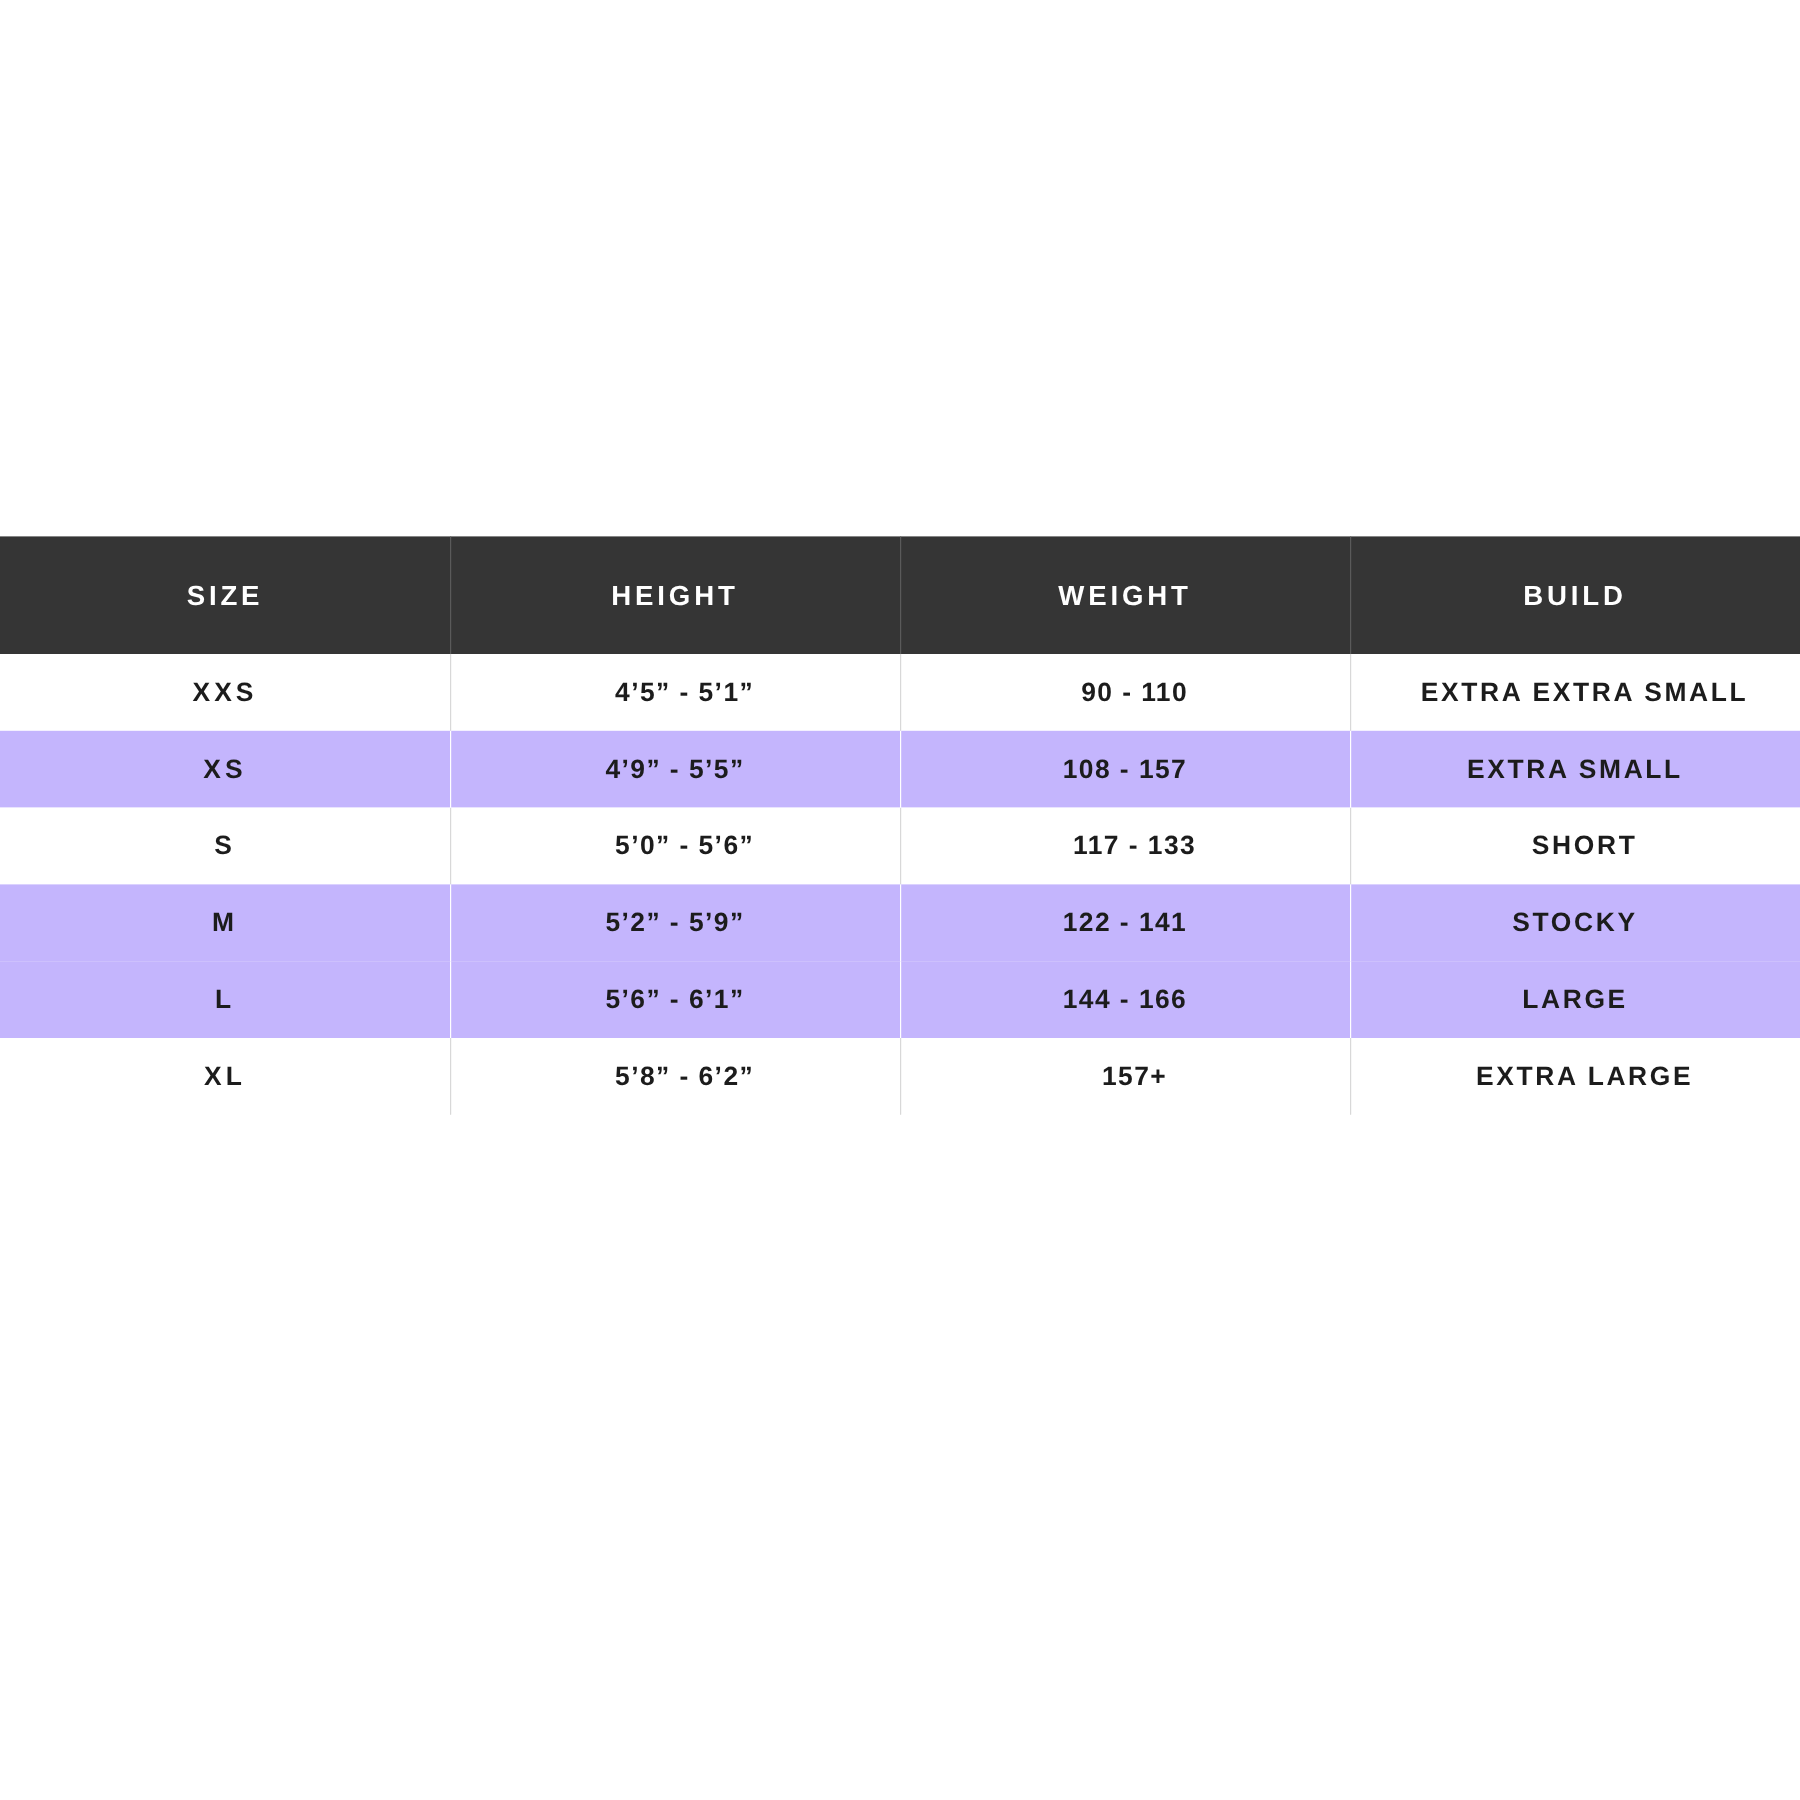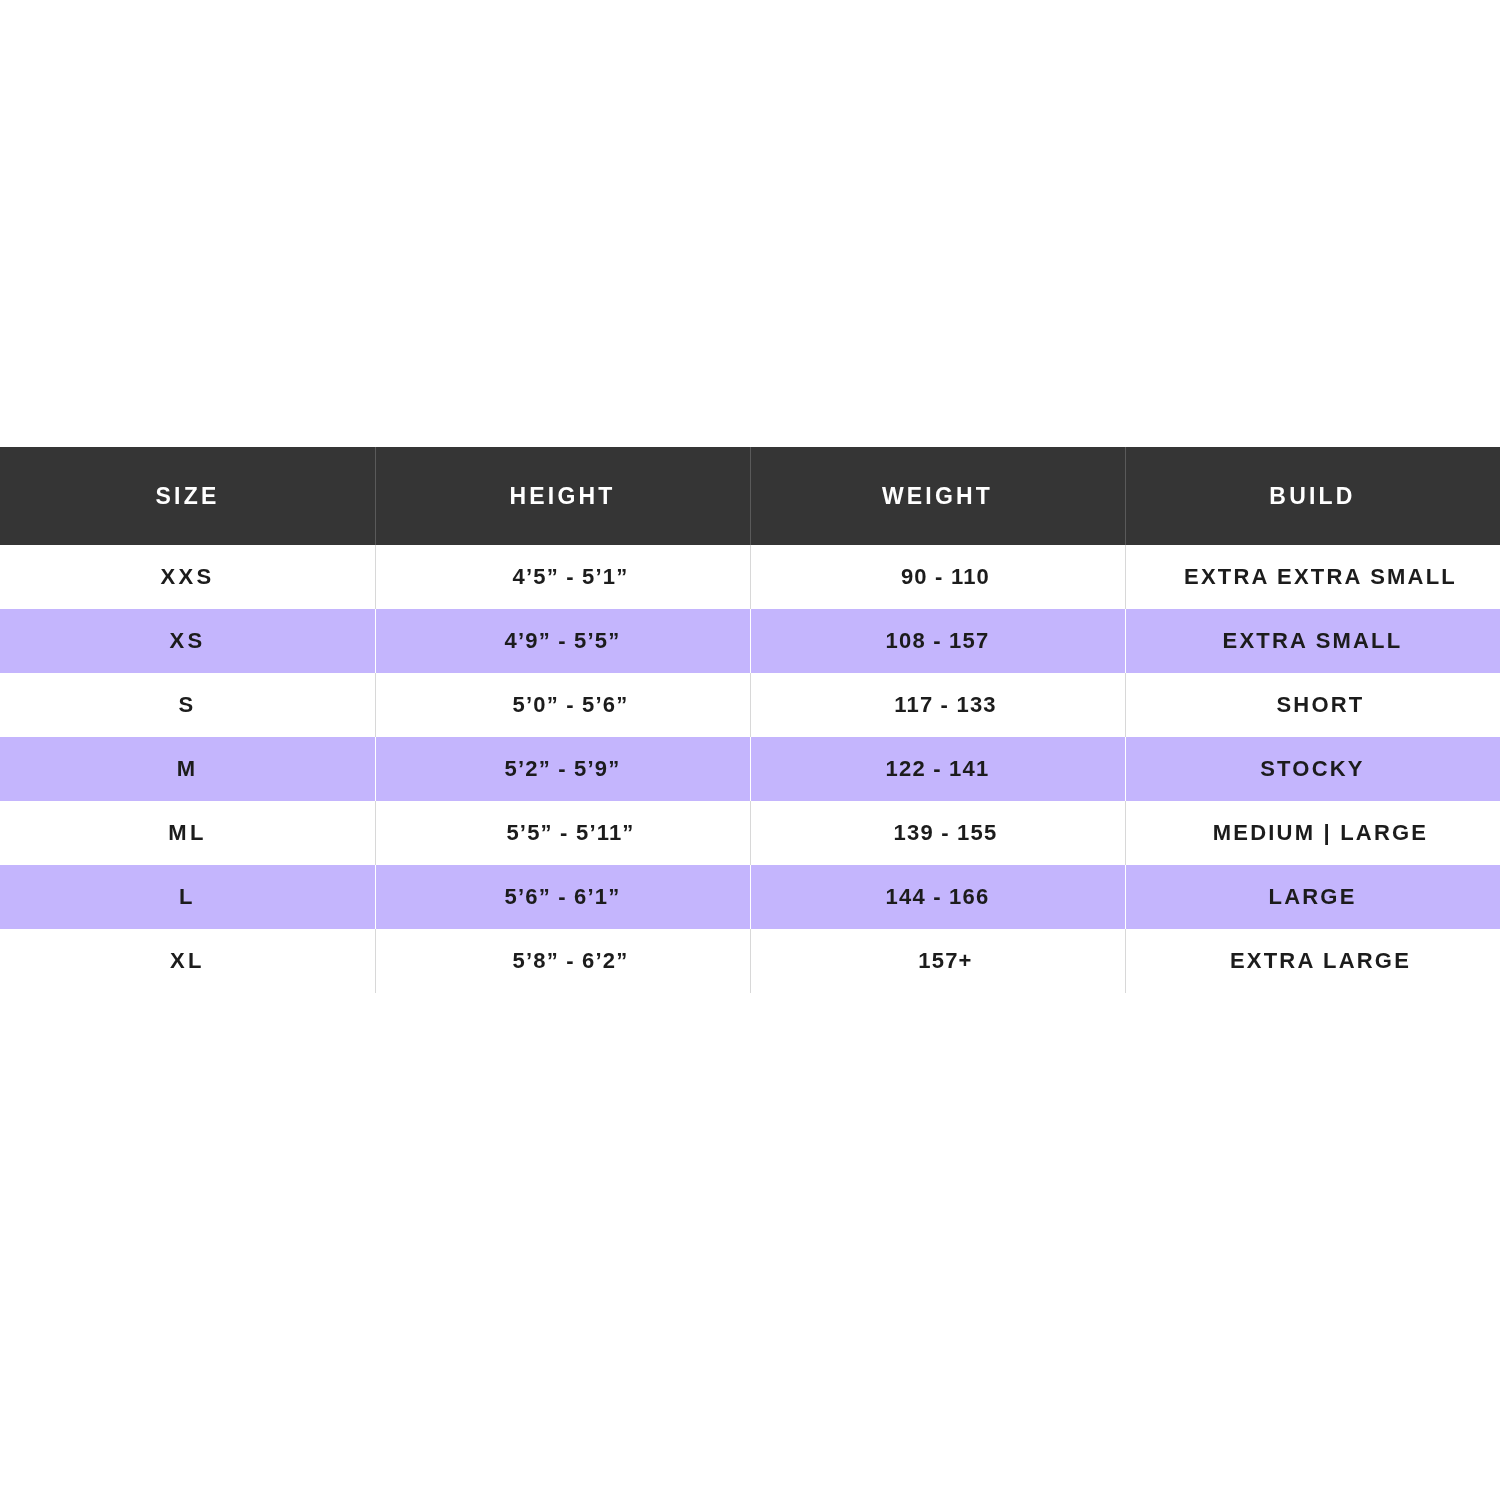--- a/index.html
+++ b/index.html
@@ -124,26 +124,20 @@
           <td class="cell-height div">5’0” - 5’6”</td>
           <td class="cell-weight div">117 - 133</td>
           <td class="cell-build div">SHORT</td>
         </tr>
         <tr class="row-even">
           <td class="cell-size">M</td>
           <td class="cell-height div">5’2” - 5’9”</td>
           <td class="cell-weight div">122 - 141</td>
           <td class="cell-build div">STOCKY</td>
         </tr>
-        <tr class="row-odd">
-          <td class="cell-size">ML</td>
-          <td class="cell-height div">5’5” - 5’11”</td>
-          <td class="cell-weight div">139 - 155</td>
-          <td class="cell-build div">MEDIUM | LARGE</td>
-        </tr>
         <tr class="row-even">
           <td class="cell-size">L</td>
           <td class="cell-height div">5’6” - 6’1”</td>
           <td class="cell-weight div">144 - 166</td>
           <td class="cell-build div">LARGE</td>
         </tr>
         <tr class="row-odd">
           <td class="cell-size">XL</td>
           <td class="cell-height div">5’8” - 6’2”</td>
           <td class="cell-weight div">157+</td>

